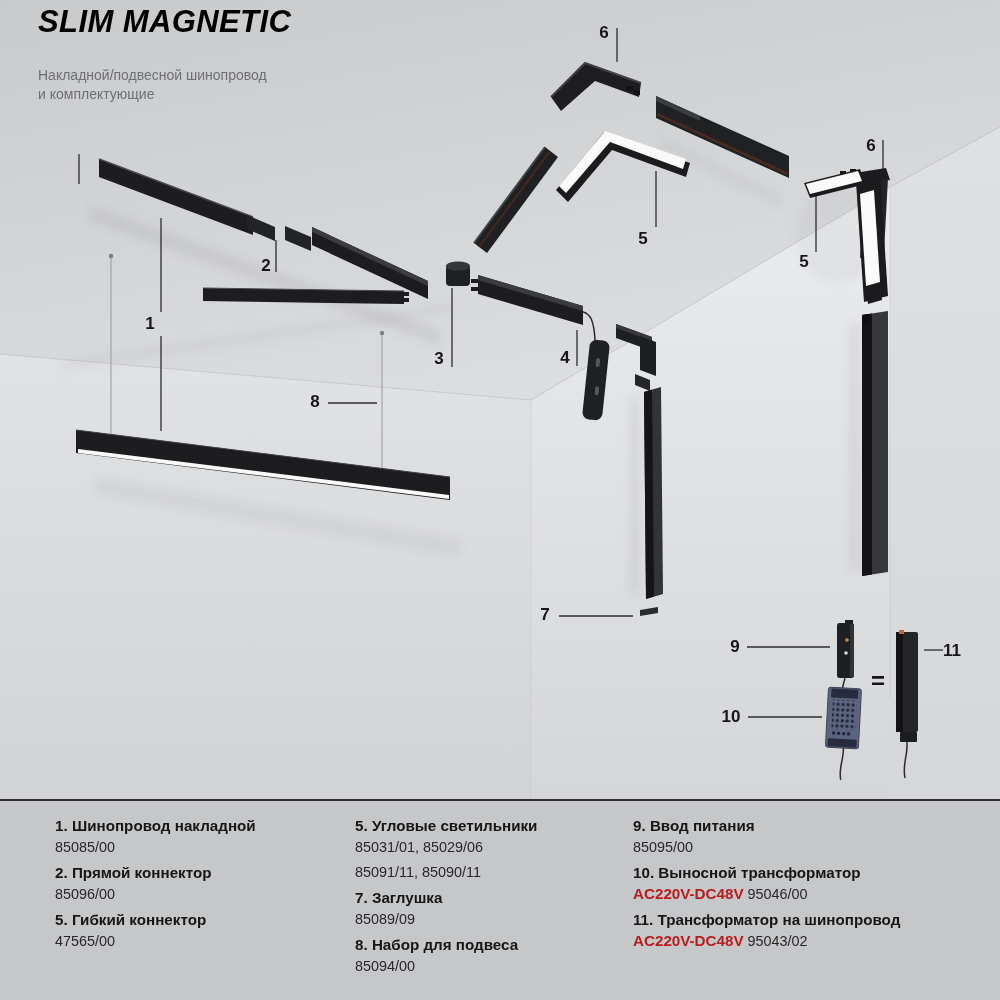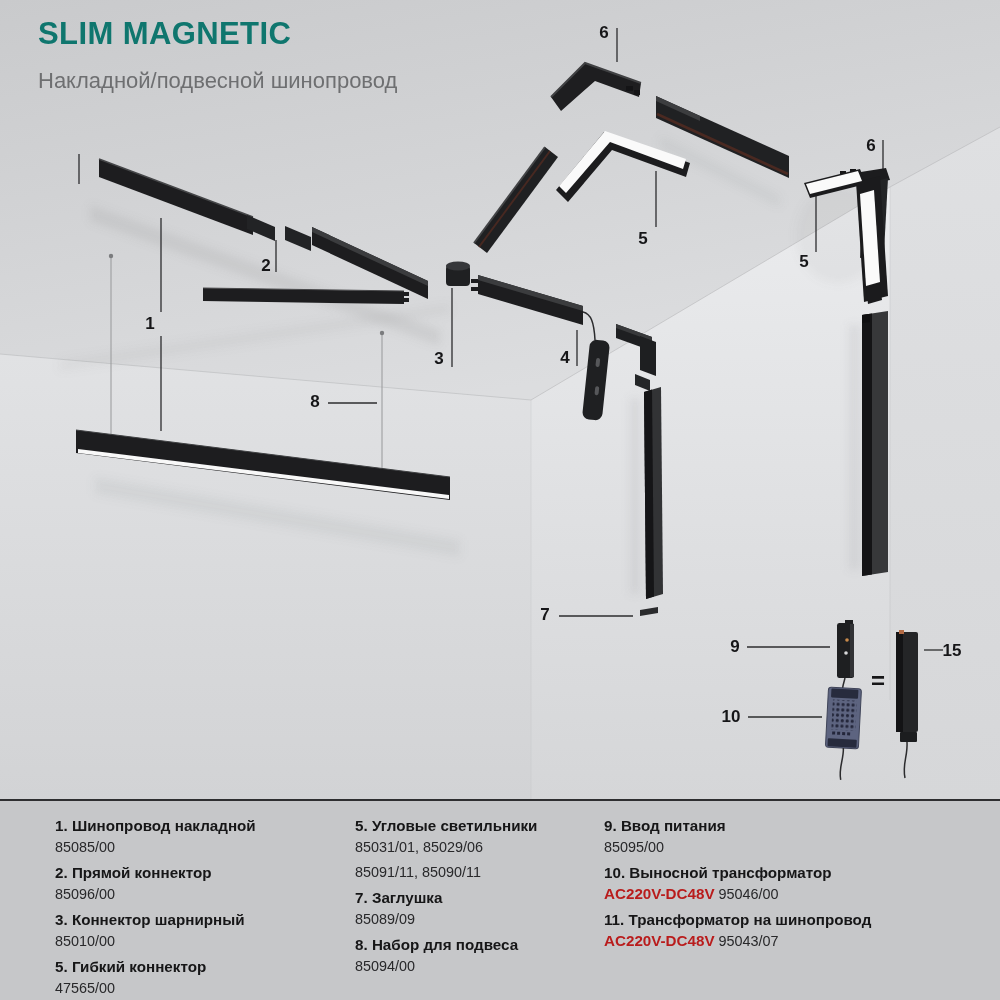--- a/index.html
+++ b/index.html
@@ -1,32 +1,32 @@
 <!DOCTYPE html>
 <html><head>
 <meta charset="utf-8">
 <style>
   html,body{margin:0;padding:0;background:#9a9b9d;}
   #stage{position:relative;width:1000px;height:1000px;overflow:hidden;
          font-family:"Liberation Sans","DejaVu Sans",sans-serif;background:#d5d6d8;}
   #scene-svg{position:absolute;left:0;top:0;}
-  .hdr-title{position:absolute;left:38px;top:16px;font-size:31px;font-weight:800;
-             letter-spacing:.4px;color:#0f766e;}
-  .hdr-sub{position:absolute;left:38px;top:66px;font-size:22px;line-height:1.38;
+  .hdr-title{position:absolute;left:38px;top:4px;font-size:31px;font-weight:800;
+             letter-spacing:.4px;color:#000000;font-style:italic;}
+  .hdr-sub{position:absolute;left:38px;top:66px;font-size:14px;line-height:1.38;
            color:#6e6f71;}
   .num{position:absolute;transform:translate(-50%,-50%);font-size:17px;font-weight:700;
        color:#161618;white-space:nowrap;}
   .num.eq{font-size:24px;}
   
   #footer{position:absolute;left:0;top:799px;width:1000px;height:201px;
           background:#c6c7c9;border-top:2px solid #2e2e30;box-sizing:border-box;}
   .col{position:absolute;top:15px;}
   .col.c1{left:55px;width:285px;}
   .col.c2{left:355px;width:265px;}
-  .col.c3{left:604px;width:355px;}
+  .col.c3{left:633px;width:355px;}
   .item{margin-bottom:7px;}
   .item .t{font-size:15.2px;font-weight:700;color:#161617;line-height:19px;}
   .item .c{font-size:14.4px;color:#28282a;line-height:18px;margin-top:3px;}
   .item .c b{font-size:15.2px;color:#b91c1c;}
 </style>
 </head>
 <body>
 
 <div id="stage">
 
@@ -223,52 +223,49 @@
       <rect x="896" y="632" width="7" height="100" fill="#131315"></rect>
       <rect x="899" y="630" width="5" height="4" fill="#b26a44"></rect>
       <rect x="900" y="732" width="17" height="10" rx="1" fill="#1c1d1f"></rect>
       <path d="M907,742 C908,756 902,764 905,778" fill="none" stroke="#2b2b2d" stroke-width="1.5"></path>
     </g>
   </svg>
 
   <div class="hdr-title">SLIM MAGNETIC</div>
   <div class="hdr-sub">
     <div>Накладной/подвесной шинопровод</div>
+    <div>и комплектующие</div>
   </div>
 
   <div class="num" style="left:150px;top:324px">1</div>
   <div class="num" style="left:266px;top:266px">2</div>
   <div class="num" style="left:439px;top:359px">3</div>
   <div class="num" style="left:565px;top:358px">4</div>
   <div class="num" style="left:643px;top:239px">5</div>
   <div class="num" style="left:804px;top:262px">5</div>
   <div class="num" style="left:604px;top:33px">6</div>
   <div class="num" style="left:871px;top:146px">6</div>
   <div class="num" style="left:545px;top:615px">7</div>
   <div class="num" style="left:315px;top:402px">8</div>
   <div class="num" style="left:735px;top:647px">9</div>
   <div class="num" style="left:731px;top:717px">10</div>
-  <div class="num" style="left:952px;top:651px">15</div>
+  <div class="num" style="left:952px;top:651px">11</div>
   <div class="num eq" style="left:878px;top:681px">=</div>
 
   <div id="footer">
     <div class="col c1">
       <div class="item">
         <div class="t">1. Шинопровод накладной</div>
         <div class="c"><b></b> <span>85085/00</span></div>
       </div>
       <div class="item">
         <div class="t">2. Прямой коннектор</div>
         <div class="c"><b></b> <span>85096/00</span></div>
       </div>
       <div class="item">
-        <div class="t">3. Коннектор шарнирный</div>
-        <div class="c"><b></b> <span>85010/00</span></div>
-      </div>
-      <div class="item">
         <div class="t">5. Гибкий коннектор</div>
         <div class="c"><b></b> <span>47565/00</span></div>
       </div>
     </div>
     <div class="col c2">
       <div class="item">
         <div class="t">5. Угловые светильники</div>
         <div class="c"><b></b> <span>85031/01, 85029/06</span></div>
       </div>
       <div class="item">
@@ -287,17 +284,17 @@
       <div class="item">
         <div class="t">9. Ввод питания</div>
         <div class="c"><b></b> <span>85095/00</span></div>
       </div>
       <div class="item">
         <div class="t">10. Выносной трансформатор</div>
         <div class="c"><b>AC220V-DC48V</b> <span>95046/00</span></div>
       </div>
       <div class="item">
         <div class="t">11. Трансформатор на шинопровод</div>
-        <div class="c"><b>AC220V-DC48V</b> <span>95043/07</span></div>
+        <div class="c"><b>AC220V-DC48V</b> <span>95043/02</span></div>
       </div>
     </div>
   </div>
 </div>
 
 </body></html>

